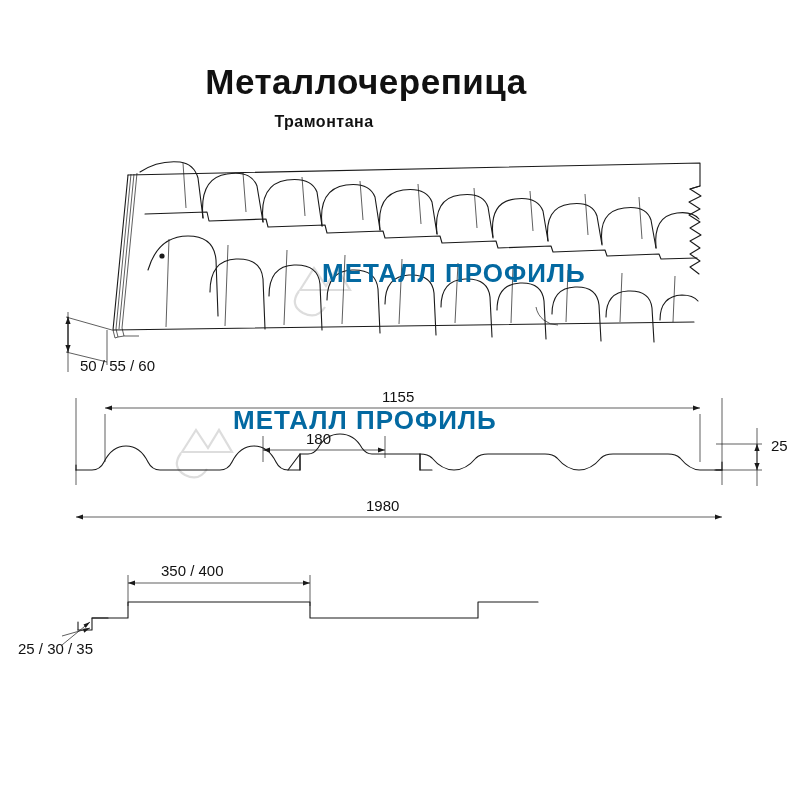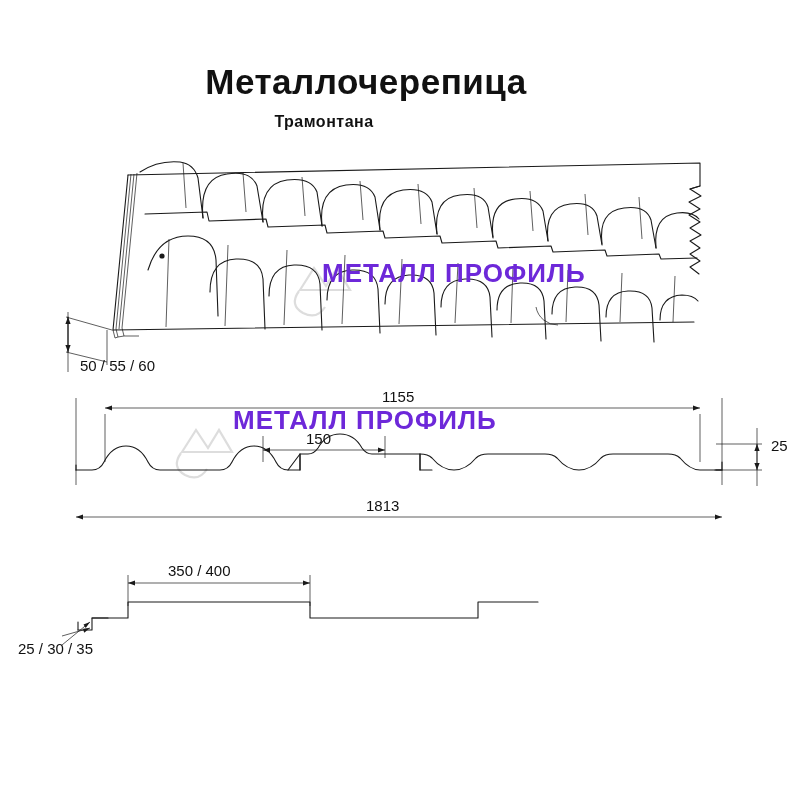--- a/index.html
+++ b/index.html
@@ -48,26 +48,26 @@
     position: absolute;
     font-size: 15px;
     color: #111111;
     white-space: nowrap;
   }
   .lbl-50 { left: 80px; top: 357px; }
   .lbl-1155 { left: 382px; top: 388px; }
   .lbl-230 { left: 306px; top: 430px; }
   .lbl-25r { left: 771px; top: 437px; }
   .lbl-1195 { left: 366px; top: 497px; }
-  .lbl-350 { left: 168px; top: 562px; }
+  .lbl-350 { left: 161px; top: 562px; }
   .lbl-2530 { left: 18px; top: 640px; }
   .wm {
     position: absolute;
     pointer-events: none;
-    color: #6d28d9;
+    color: #0369a1;
     font-weight: bold;
     letter-spacing: 1px;
     font-size: 25px;
     white-space: nowrap;
   }
   .wm-1 { left: 322px; top: 258px; font-size: 26px; }
   .wm-2 { left: 233px; top: 405px; font-size: 26px; }
 </style>
 </head>
 <body>
@@ -237,17 +237,17 @@
 </svg>
 
 <div class="title-main">Металлочерепица</div>
 <div class="title-sub">Трамонтана</div>
 
 <div class="wm wm-1">МЕТАЛЛ ПРОФИЛЬ</div>
 <div class="wm wm-2">МЕТАЛЛ ПРОФИЛЬ</div>
 
 <div class="dim-label lbl-50">50 / 55 / 60</div>
 <div class="dim-label lbl-1155">1155</div>
-<div class="dim-label lbl-230">150</div>
+<div class="dim-label lbl-230">180</div>
 <div class="dim-label lbl-25r">25</div>
-<div class="dim-label lbl-1195">1813</div>
+<div class="dim-label lbl-1195">1980</div>
 <div class="dim-label lbl-350">350 / 400</div>
 <div class="dim-label lbl-2530">25 / 30 / 35</div>
 
 </body></html>

